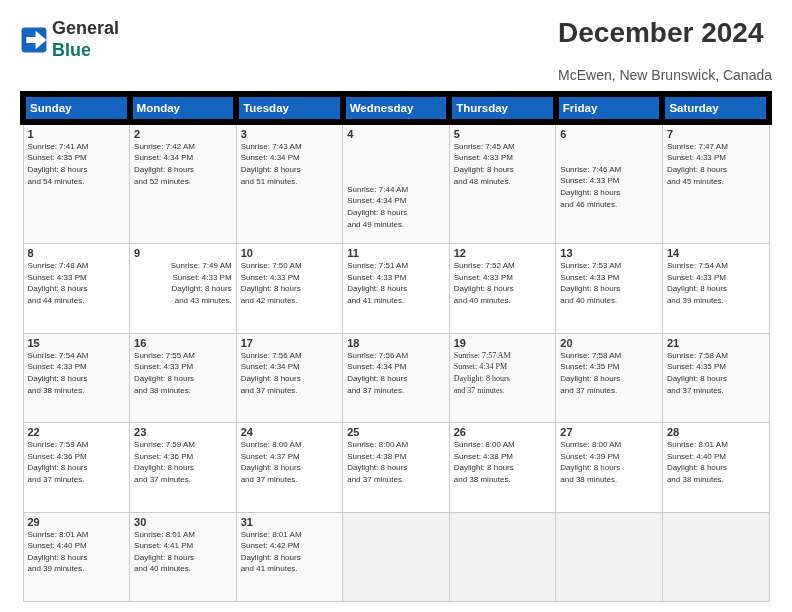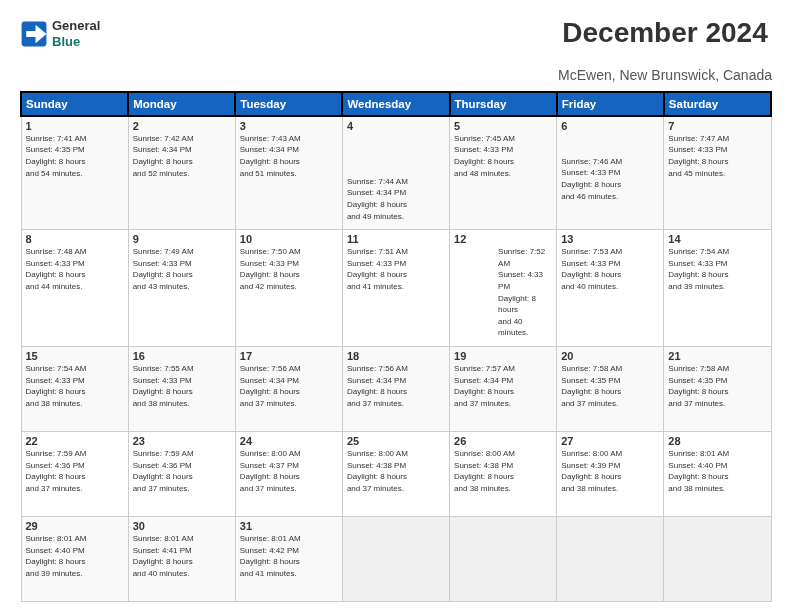--- a/index.html
+++ b/index.html
@@ -22,32 +22,32 @@
       justify-content: space-between;
       align-items: flex-start;
       margin-bottom: 8px;
     }
     .logo {
       display: flex;
       align-items: center;
       gap: 4px;
     }
     .logo-text {
-      font-size: 13px;
+      font-size: 18px;
       font-weight: bold;
       color: #333;
       line-height: 1.2;
     }
     .logo-blue { color: #0f766e; }
     .logo-icon {
       width: 28px;
       height: 28px;
     }
     .title-block {
-      text-align: center;
+      text-align: left;
     }
     .main-title {
       font-size: 28px;
       font-weight: bold;
       color: #333;
       line-height: 1.1;
     }
     .subtitle {
       font-size: 14px;
       color: #555;
@@ -59,21 +59,21 @@
       width: 100%;
       table-layout: fixed;
     }
     .calendar thead tr th {
       background: #1565C0;
       color: #fff;
       font-size: 11.5px;
       font-weight: bold;
       padding: 5px 4px;
       text-align: left;
-      border: 2px solid #000000;
+      border: 6px solid #000000;
     }
     .calendar tbody tr td {
       border: 1px solid #ccc;
       vertical-align: top;
       padding: 3px 4px;
       font-size: 8.5px;
       color: #333;
       background: #fff;
       height: 82px;
     }
@@ -183,42 +183,42 @@
         <tr>
           <td>
             <span class="day-num">8</span>
             <div class="day-info" style="white-space: pre-line;">Sunrise: 7:48 AM
 Sunset: 4:33 PM
 Daylight: 8 hours
 and 44 minutes.</div>
           </td>
           <td>
             <span class="day-num">9</span>
-            <div class="day-info" style="white-space: pre-line;">Sunrise: 7:49 AM
+            <div class="day-info" style="white-space: pre-line; text-align: right;">Sunrise: 7:49 AM
 Sunset: 4:33 PM
 Daylight: 8 hours
 and 43 minutes.</div>
           </td>
           <td>
             <span class="day-num">10</span>
             <div class="day-info" style="white-space: pre-line;">Sunrise: 7:50 AM
 Sunset: 4:33 PM
 Daylight: 8 hours
 and 42 minutes.</div>
           </td>
           <td>
             <span class="day-num">11</span>
             <div class="day-info" style="white-space: pre-line;">Sunrise: 7:51 AM
 Sunset: 4:33 PM
 Daylight: 8 hours
 and 41 minutes.</div>
           </td>
           <td>
             <span class="day-num">12</span>
-            <div class="day-info" style="white-space: pre-line; margin-left: 44px;">Sunrise: 7:52 AM
+            <div class="day-info" style="white-space: pre-line;">Sunrise: 7:52 AM
 Sunset: 4:33 PM
 Daylight: 8 hours
 and 40 minutes.</div>
           </td>
           <td>
             <span class="day-num">13</span>
             <div class="day-info" style="white-space: pre-line;">Sunrise: 7:53 AM
 Sunset: 4:33 PM
 Daylight: 8 hours
 and 40 minutes.</div>
@@ -255,21 +255,21 @@
           </td>
           <td>
             <span class="day-num">18</span>
             <div class="day-info" style="white-space: pre-line;">Sunrise: 7:56 AM
 Sunset: 4:34 PM
 Daylight: 8 hours
 and 37 minutes.</div>
           </td>
           <td>
             <span class="day-num">19</span>
-            <div class="day-info" style="white-space: pre-line;">Sunrise: 7:57 AM
+            <div class="day-info" style="white-space: pre-line; font-family: Liberation Serif, serif;">Sunrise: 7:57 AM
 Sunset: 4:34 PM
 Daylight: 8 hours
 and 37 minutes.</div>
           </td>
           <td>
             <span class="day-num">20</span>
             <div class="day-info" style="white-space: pre-line;">Sunrise: 7:58 AM
 Sunset: 4:35 PM
 Daylight: 8 hours
 and 37 minutes.</div>

